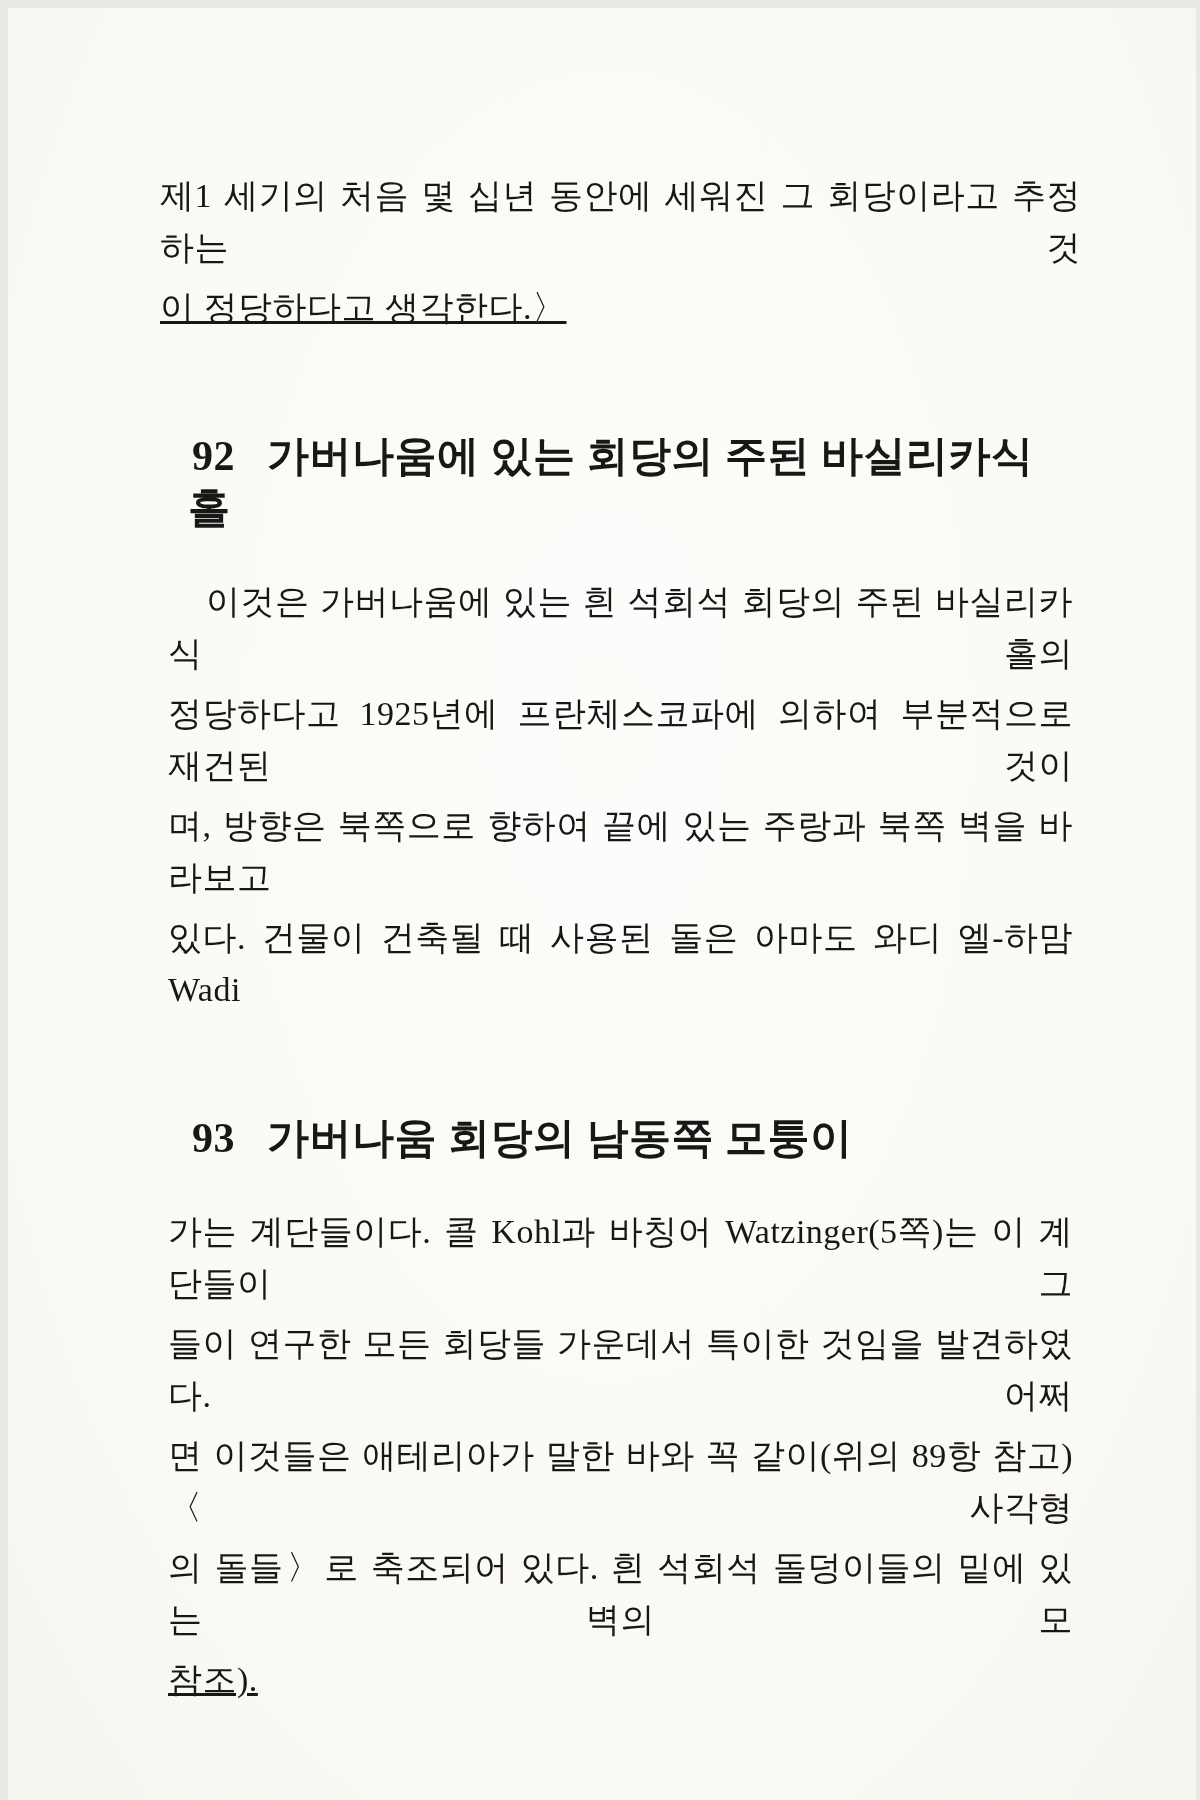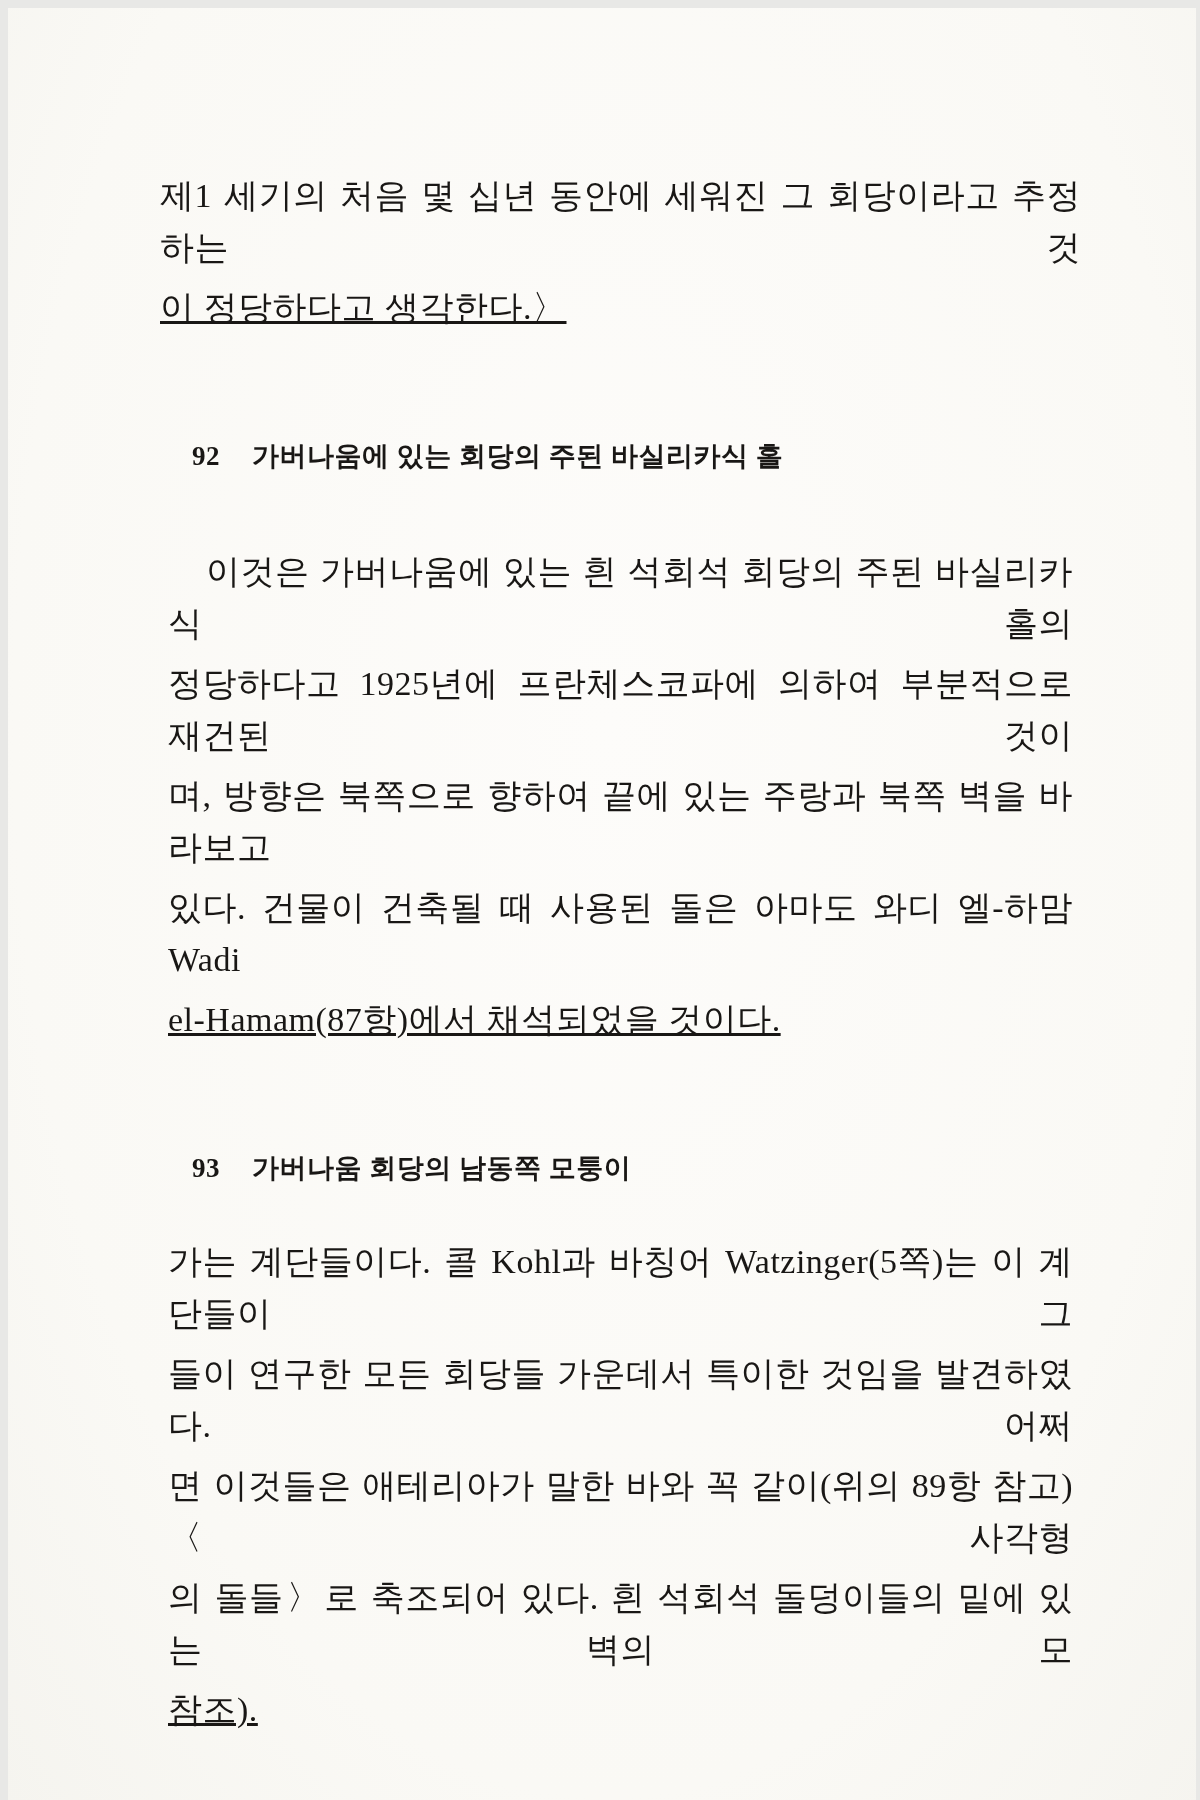--- a/index.html
+++ b/index.html
@@ -19,28 +19,28 @@
     padding: 150px 115px 0 140px;
   }
   .line {
     font-size: 34px;
     line-height: 52px;
     letter-spacing: 0.5px;
     text-align: justify;
     text-align-last: justify;
     white-space: normal;
   }
-  .line.first { text-indent: 38px; margin-top: 22px; }
+  .line.first { text-indent: 38px; }
   .line.short { text-align-last: left; text-decoration: underline; }
   .intro { margin-bottom: 0; }
   .section { margin-top: 76px; }
   .section-heading {
     padding-left: 28px;
     margin-bottom: 30px;
-    font-size: 27px;
+    font-size: 42px;
     line-height: 52px;
     letter-spacing: 0.5px;
   }
   .section-heading .sec-num { margin-right: 24px; }
 </style>
 </head>
 <body>
 
 <div class="page">
   <main class="content">
@@ -51,21 +51,20 @@
     <div id="sections-container">
   <section class="section">
     <h2 class="section-heading">
       <span class="sec-num">92</span><span class="sec-title">가버나움에 있는 회당의 주된 바실리카식 홀</span>
     </h2>
     <div class="paragraph">
             <div class="line first">이것은 가버나움에 있는 흰 석회석 회당의 주된 바실리카식 홀의</div>
             <div class="line">정당하다고 1925년에 프란체스코파에 의하여 부분적으로 재건된 것이</div>
             <div class="line">며, 방향은 북쪽으로 향하여 끝에 있는 주랑과 북쪽 벽을 바라보고</div>
             <div class="line">있다. 건물이 건축될 때 사용된 돌은 아마도 와디 엘-하맘 Wadi</div>
-            <div class="line short">el-Hamam(87항)에서 채석되었을 것이다.</div>
           </div>
   </section>
 
   <section class="section">
     <h2 class="section-heading">
       <span class="sec-num">93</span><span class="sec-title">가버나움 회당의 남동쪽 모퉁이</span>
     </h2>
     <div class="paragraph">
             <div class="line">가는 계단들이다. 콜 Kohl과 바칭어 Watzinger(5쪽)는 이 계단들이 그</div>
             <div class="line">들이 연구한 모든 회당들 가운데서 특이한 것임을 발견하였다. 어쩌</div>

